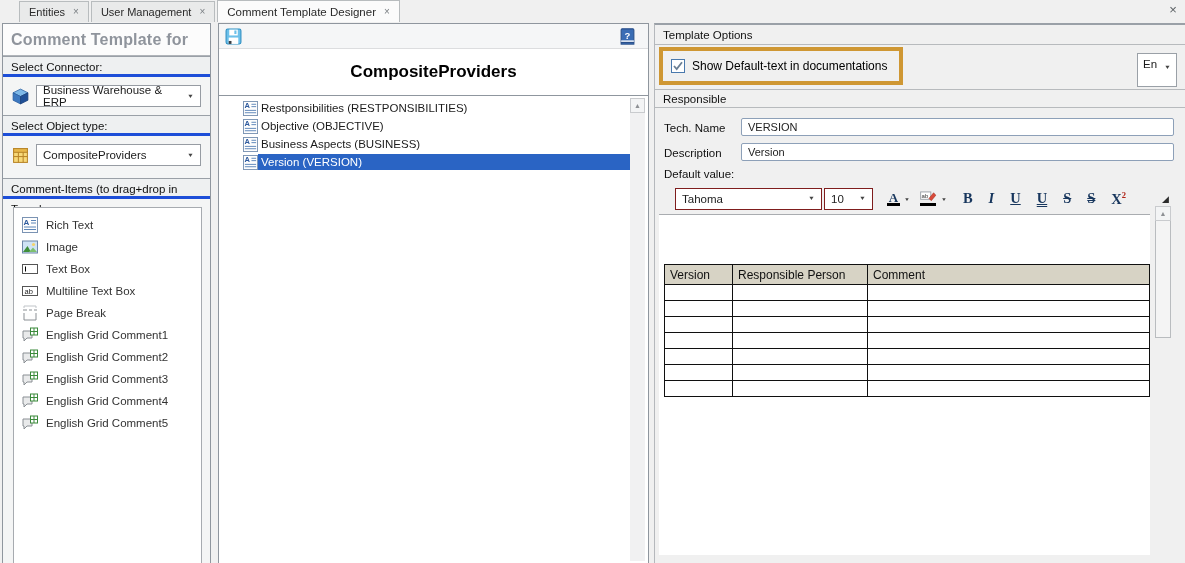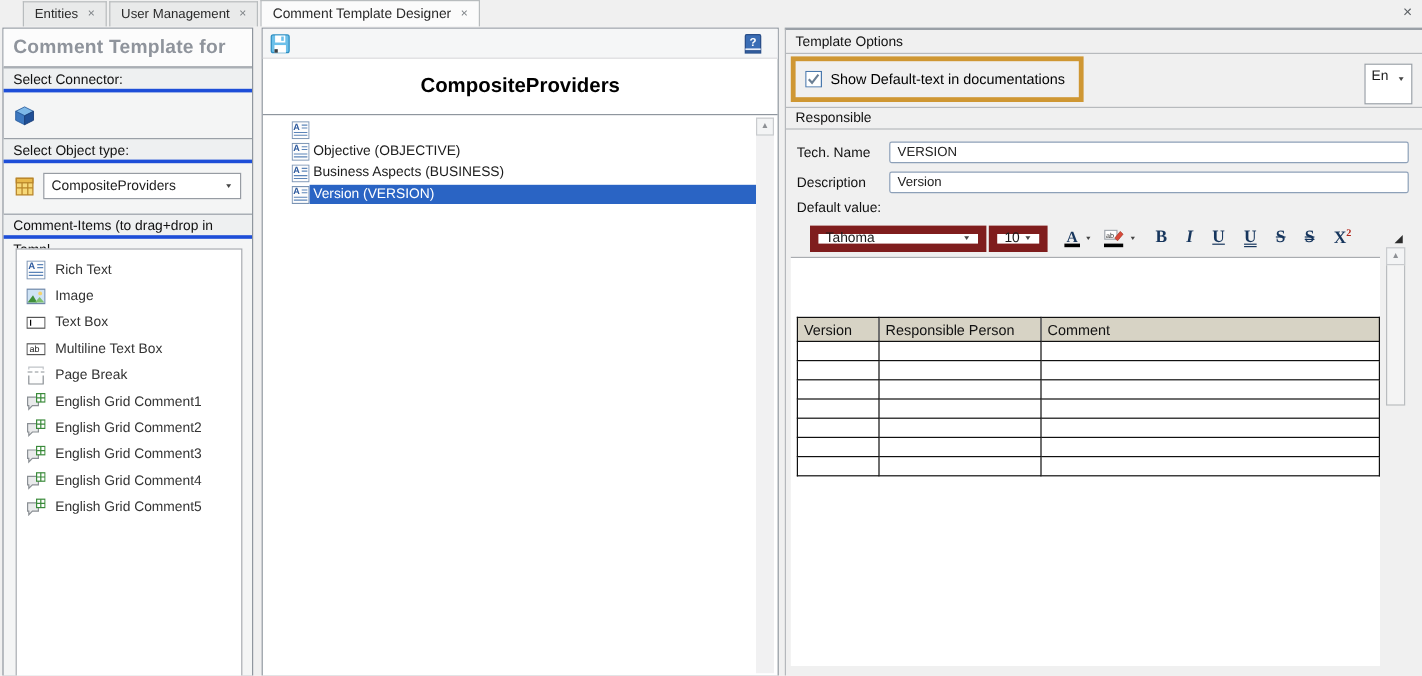--- a/index.html
+++ b/index.html
@@ -46,21 +46,21 @@
   
   .options { position:absolute; left:654px; top:23px; width:531px; height:541px; background:#f0f0f0; border-top:2px solid #9aa0a7; border-left:1px solid #b5b8bc; }
   .group-title { position:absolute; left:8px; font-size:11.5px; color:#111; }
   .annot-box { position:absolute; left:4px; top:22px; width:244px; height:38px; border:4px solid #cf9733; display:flex; align-items:center; gap:7px; padding-left:8px; background:transparent; }
   .annot-box .cb { width:14px; height:14px; }
   .annot-box .cb-label { font-size:12px; color:#000; }
   .lang-select { position:absolute; right:8px; top:28px; width:40px; height:21px; background:#fff; border:1px solid #9aa0a7; display:flex; align-items:flex-end; justify-content:space-between; padding:16px 5px; font-size:11.5px; }
   .prop-label { position:absolute; left:9px; font-size:11.5px; color:#111; }
   .prop-input { position:absolute; left:86px; width:433px; height:18px; background:#fff; border:1px solid #8da0b8; border-radius:2px; font-size:11px; padding:2px 0 0 6px; color:#222; font-family:"Liberation Sans", sans-serif; }
   .font-toolbar { position:absolute; left:9px; top:160px; right:8px; height:27px; display:flex; align-items:center; }
-  .ft-select { height:22px; background:#fff; border:7px solid #7f1d1d; display:flex; align-items:center; justify-content:space-between; padding:0 6px; font-size:11.5px; }
+  .ft-select { height:22px; background:#fff; border:1px solid #7f1d1d; display:flex; align-items:center; justify-content:space-between; padding:0 6px; font-size:11.5px; }
   .ft-font { width:147px; margin-left:11px; }
   .ft-size { width:49px; margin-left:2px; }
   .fmt { font-family:"Liberation Serif", serif; color:#17365d; font-size:14.5px; font-weight:bold; margin-left:16px; }
   .fmt.it { font-style:italic; font-weight:bold; }
   .fmt.ul { text-decoration:underline; }
   .fmt.dul { text-decoration:underline; text-decoration-style:double; }
   .fmt.st { text-decoration:line-through; }
   .fmt.dst { text-decoration:line-through; text-decoration-style:double; }
   .fmt sup { color:#b02418; font-size:8.5px; }
   .fc-stack { display:inline-flex; flex-direction:column; align-items:center; margin-left:14px; line-height:12px; }
@@ -100,20 +100,24 @@
 <div class="sidebar">
   <div class="sidebar-title">Comment Template for</div>
 
   <div class="section-header">Select Connector:</div>
   <div class="dropdown-row">
     <svg width="17" height="17" viewBox="0 0 16 16">
       <polygon points="8,1 15,4.5 8,8 1,4.5" fill="#7db8e8" stroke="#2a5d9e" stroke-width="0.7"></polygon>
       <polygon points="1,4.5 8,8 8,15 1,11.5" fill="#3c78c0" stroke="#2a5d9e" stroke-width="0.7"></polygon>
       <polygon points="15,4.5 8,8 8,15 15,11.5" fill="#1f4f96" stroke="#1a3f78" stroke-width="0.7"></polygon>
     </svg>
+    <div class="dropdown">
+      <span>Business Warehouse &amp; ERP</span>
+      <span class="dd-arrow">▼</span>
+    </div>
   </div>
 
   <div class="section-header">Select Object type:</div>
   <div class="dropdown-row">
     <svg width="17" height="17" viewBox="0 0 16 16">
       <rect x="1.5" y="1.5" width="13" height="13" fill="#f7d979" stroke="#b9862a"></rect>
       <rect x="1.5" y="1.5" width="13" height="3.5" fill="#e8b84a" stroke="#b9862a"></rect>
       <line x1="1.5" y1="9" x2="14.5" y2="9" stroke="#b9862a"></line>
       <line x1="6" y1="5" x2="6" y2="14.5" stroke="#b9862a"></line>
       <line x1="10.5" y1="5" x2="10.5" y2="14.5" stroke="#b9862a"></line>
@@ -244,20 +248,21 @@
       <svg width="15" height="15" viewBox="0 0 16 16">
         <rect x="0.5" y="0.5" width="15" height="15" fill="#fdfdfd" stroke="#7a93b3"></rect>
         <text x="1.5" y="7.5" font-size="8" fill="#2d5a9e" font-weight="bold" font-family="Liberation Sans,sans-serif">A</text>
         <g stroke="#5b84b8">
             <line x1="9" y1="3.5" x2="14" y2="3.5"></line>
             <line x1="9" y1="6" x2="14" y2="6"></line>
             <line x1="2" y1="10" x2="14" y2="10"></line>
             <line x1="2" y1="12.5" x2="14" y2="12.5"></line>
           </g>
       </svg>
+      <span class="drow-label">Restponsibilities (RESTPONSIBILITIES)</span>
     </div>
     <div class="designer-row">
       <svg width="15" height="15" viewBox="0 0 16 16">
         <rect x="0.5" y="0.5" width="15" height="15" fill="#fdfdfd" stroke="#7a93b3"></rect>
         <text x="1.5" y="7.5" font-size="8" fill="#2d5a9e" font-weight="bold" font-family="Liberation Sans,sans-serif">A</text>
         <g stroke="#5b84b8">
             <line x1="9" y1="3.5" x2="14" y2="3.5"></line>
             <line x1="9" y1="6" x2="14" y2="6"></line>
             <line x1="2" y1="10" x2="14" y2="10"></line>
             <line x1="2" y1="12.5" x2="14" y2="12.5"></line>

